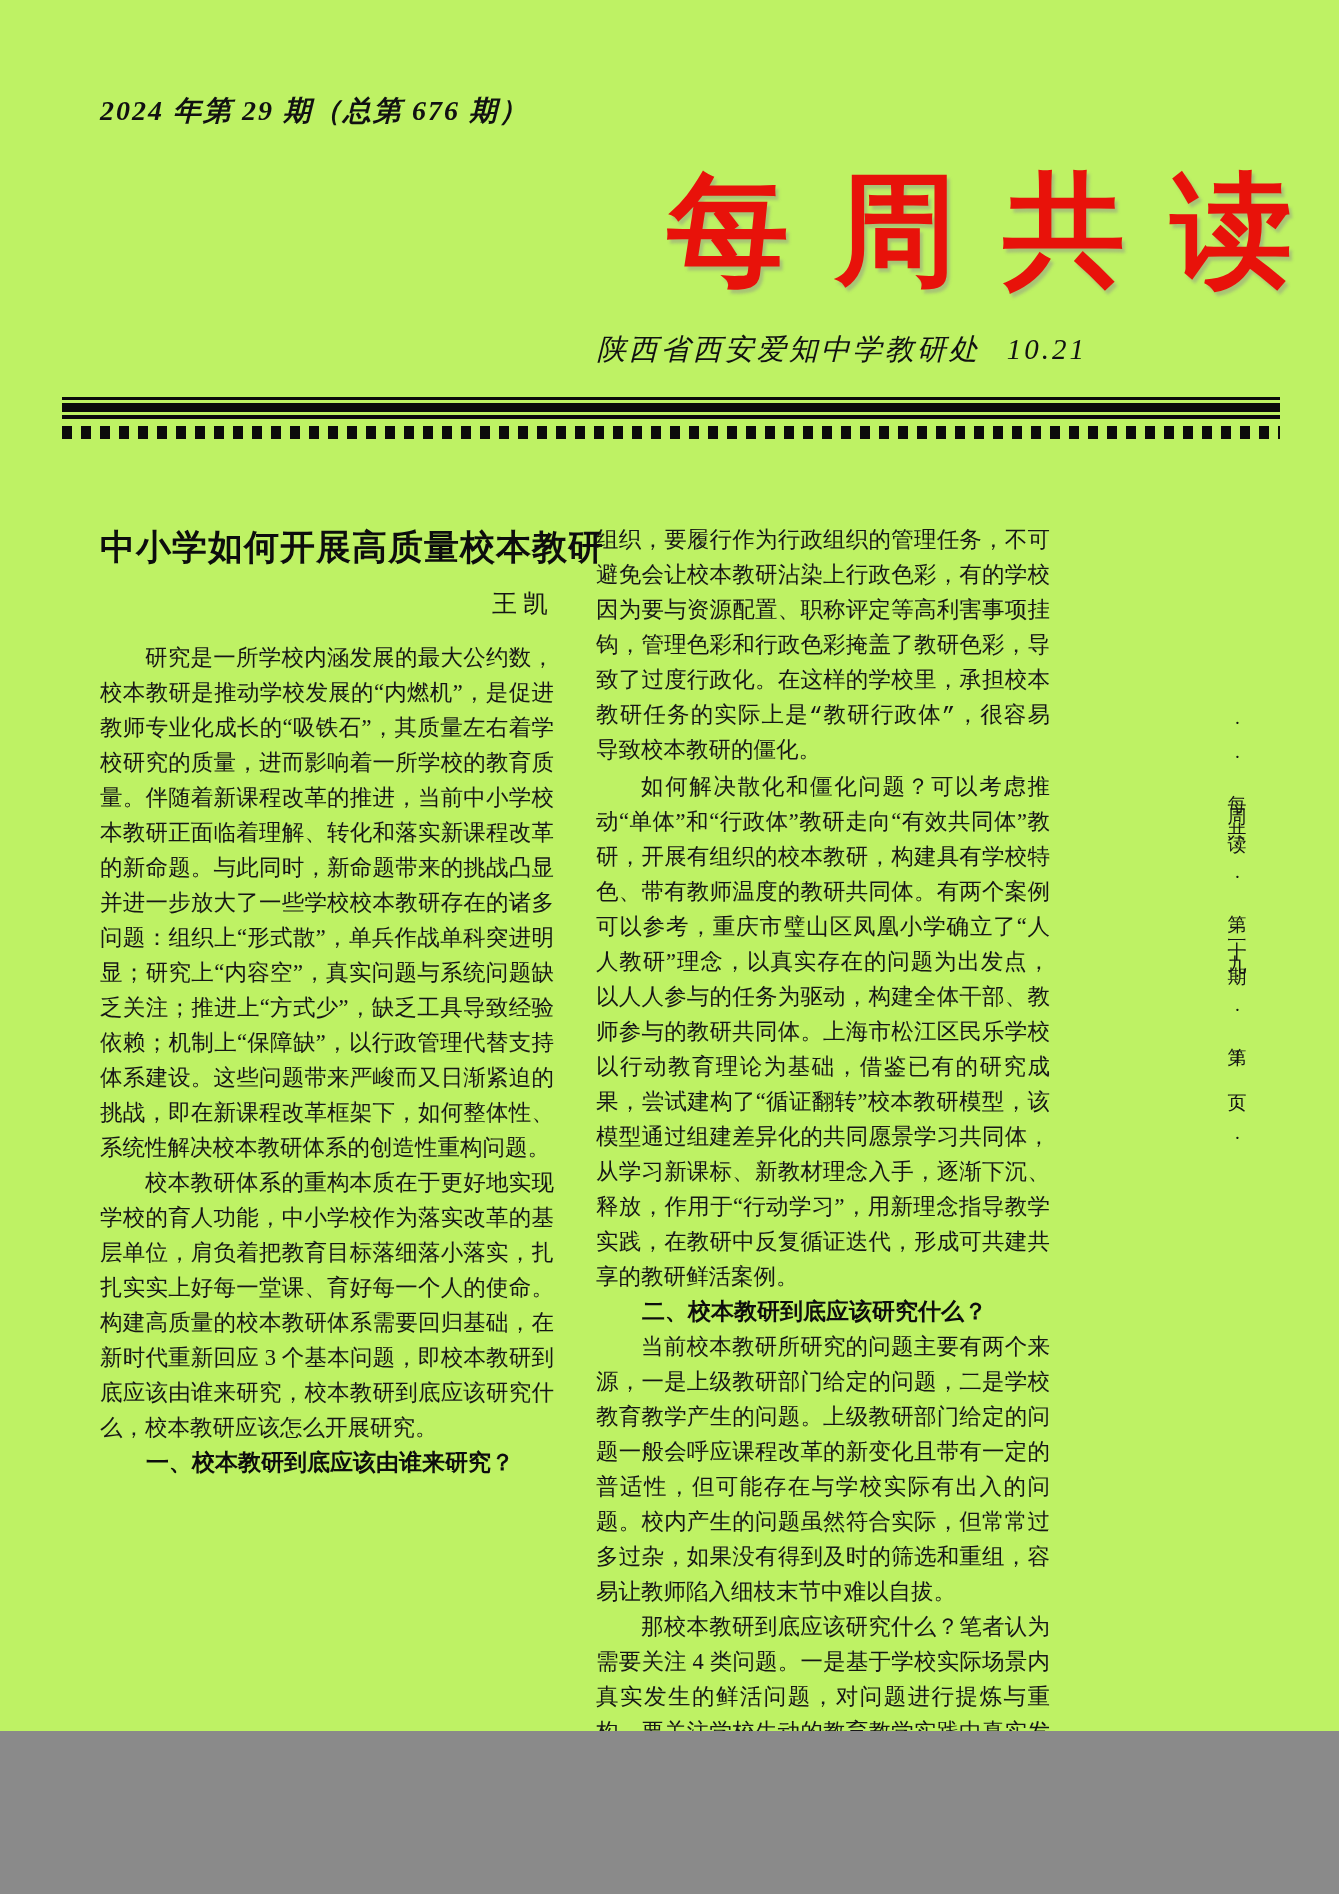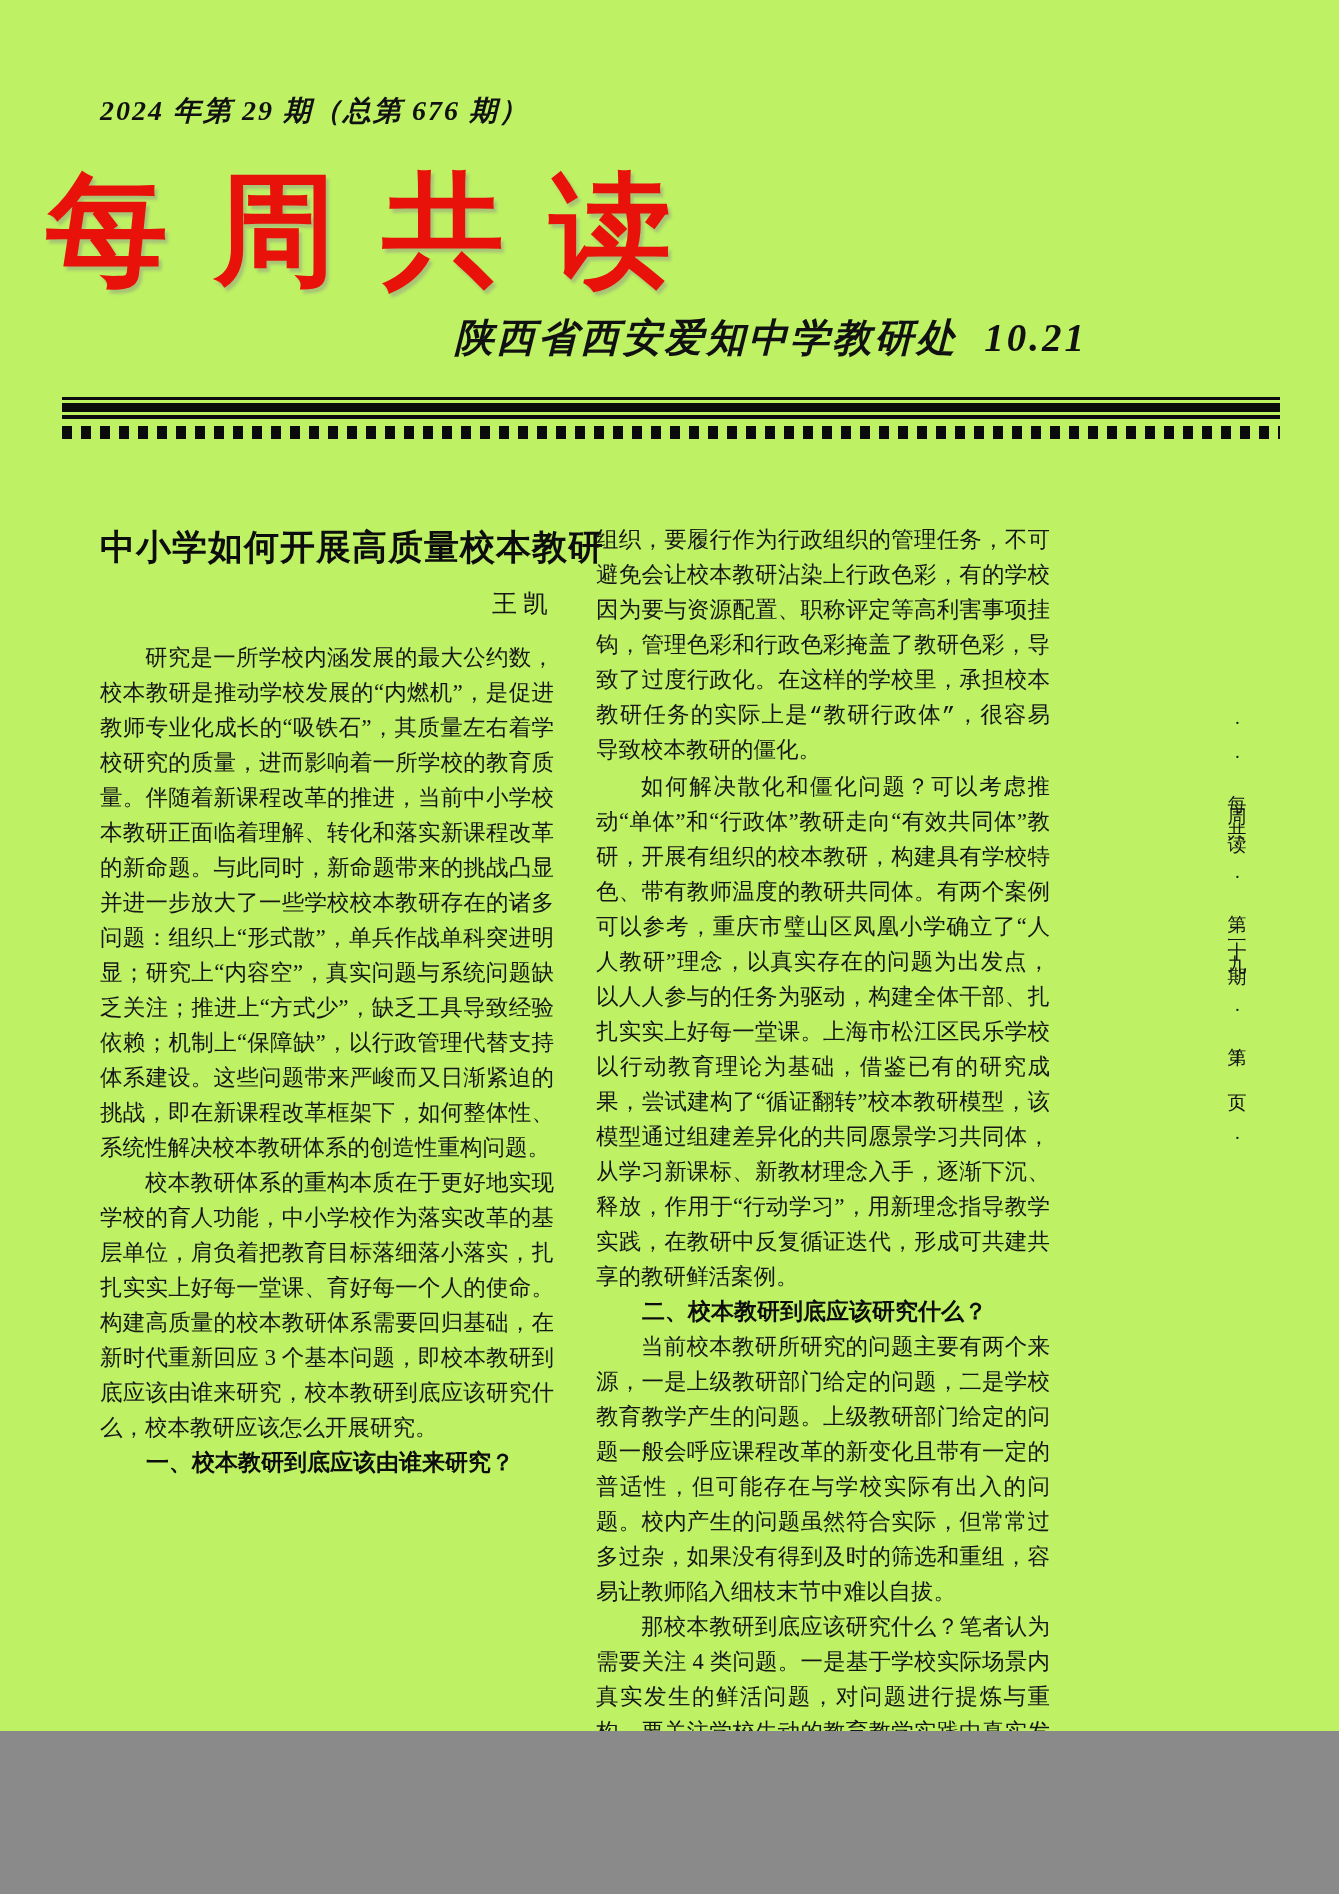--- a/index.html
+++ b/index.html
@@ -23,36 +23,36 @@
     font-style: italic;
     font-weight: bold;
     letter-spacing: 2px;
     color: #111;
   }
   .masthead {
     position: absolute;
     top: 150px;
     left: 0;
     width: 100%;
-    text-align: left;
+    text-align: right;
     text-indent: 46px;
     letter-spacing: 46px;
     font-size: 122px;
     font-weight: bold;
     color: #e8120a;
     text-shadow: 3px 4px 3px rgba(140,140,140,0.45);
     font-family: "Liberation Serif", "DejaVu Serif", serif;
   }
   .publisher-line {
     position: absolute;
-    top: 311px;
+    top: 330px;
     right: 252px;
-    font-size: 39px;
+    font-size: 29px;
     font-style: italic;
-    font-weight: bold;
+    font-weight: normal;
     letter-spacing: 3px;
     color: #111;
   }
   .publisher-line .pub-date { margin-left: 26px; }
 
   
   .divider {
     position: absolute;
     top: 397px;
     left: 62px;
@@ -152,21 +152,21 @@
     <section class="col">
       <h1 class="article-title">中小学如何开展高质量校本教研</h1>
       <div class="author">王凯</div>
       <p>研究是一所学校内涵发展的最大公约数，校本教研是推动学校发展的“内燃机”，是促进教师专业化成长的“吸铁石”，其质量左右着学校研究的质量，进而影响着一所学校的教育质量。伴随着新课程改革的推进，当前中小学校本教研正面临着理解、转化和落实新课程改革的新命题。与此同时，新命题带来的挑战凸显并进一步放大了一些学校校本教研存在的诸多问题：组织上“形式散”，单兵作战单科突进明显；研究上“内容空”，真实问题与系统问题缺乏关注；推进上“方式少”，缺乏工具导致经验依赖；机制上“保障缺”，以行政管理代替支持体系建设。这些问题带来严峻而又日渐紧迫的挑战，即在新课程改革框架下，如何整体性、系统性解决校本教研体系的创造性重构问题。</p>
       <p>校本教研体系的重构本质在于更好地实现学校的育人功能，中小学校作为落实改革的基层单位，肩负着把教育目标落细落小落实，扎扎实实上好每一堂课、育好每一个人的使命。构建高质量的校本教研体系需要回归基础，在新时代重新回应 3 个基本问题，即校本教研到底应该由谁来研究，校本教研到底应该研究什么，校本教研应该怎么开展研究。</p>
       <h2 class="section-heading">一、校本教研到底应该由谁来研究？</h2>
     </section>
 
     <section class="col">
       <p class="continuation">组织，要履行作为行政组织的管理任务，不可避免会让校本教研沾染上行政色彩，有的学校因为要与资源配置、职称评定等高利害事项挂钩，管理色彩和行政色彩掩盖了教研色彩，导致了过度行政化。在这样的学校里，承担校本教研任务的实际上是“教研行政体”，很容易导致校本教研的僵化。</p>
-      <p>如何解决散化和僵化问题？可以考虑推动“单体”和“行政体”教研走向“有效共同体”教研，开展有组织的校本教研，构建具有学校特色、带有教师温度的教研共同体。有两个案例可以参考，重庆市璧山区凤凰小学确立了“人人教研”理念，以真实存在的问题为出发点，以人人参与的任务为驱动，构建全体干部、扎扎实实上好每一堂课。上海市松江区民乐学校以行动教育理论为基础，借鉴已有的研究成果，尝试建构了“循证翻转”校本教研模型，该模型通过组建差异化的共同愿景学习共同体，从学习新课标、新教材理念入手，逐渐下沉、释放，作用于“行动学习”，用新理念指导教学实践，在教研中反复循证迭代，形成可共建共享的教研鲜活案例。</p>
+      <p>如何解决散化和僵化问题？可以考虑推动“单体”和“行政体”教研走向“有效共同体”教研，开展有组织的校本教研，构建具有学校特色、带有教师温度的教研共同体。有两个案例可以参考，重庆市璧山区凤凰小学确立了“人人教研”理念，以真实存在的问题为出发点，以人人参与的任务为驱动，构建全体干部、教师参与的教研共同体。上海市松江区民乐学校以行动教育理论为基础，借鉴已有的研究成果，尝试建构了“循证翻转”校本教研模型，该模型通过组建差异化的共同愿景学习共同体，从学习新课标、新教材理念入手，逐渐下沉、释放，作用于“行动学习”，用新理念指导教学实践，在教研中反复循证迭代，形成可共建共享的教研鲜活案例。</p>
       <h2 class="section-heading">二、校本教研到底应该研究什么？</h2>
       <p>当前校本教研所研究的问题主要有两个来源，一是上级教研部门给定的问题，二是学校教育教学产生的问题。上级教研部门给定的问题一般会呼应课程改革的新变化且带有一定的普适性，但可能存在与学校实际有出入的问题。校内产生的问题虽然符合实际，但常常过多过杂，如果没有得到及时的筛选和重组，容易让教师陷入细枝末节中难以自拔。</p>
       <p>那校本教研到底应该研究什么？笔者认为需要关注 4 类问题。一是基于学校实际场景内真实发生的鲜活问题，对问题进行提炼与重构。要关注学校生动的教育教学实践中真实发生的问题，尤其是那些具有典型性、普适性的问题。教研共同体要有所分工，对所发现的真实问题进行梳理、分类、分</p>
     </section>
 
   </main>
 
   <div class="margin-vertical">··每周共读··第二十九期··第1页··</div>
 
 </div>

